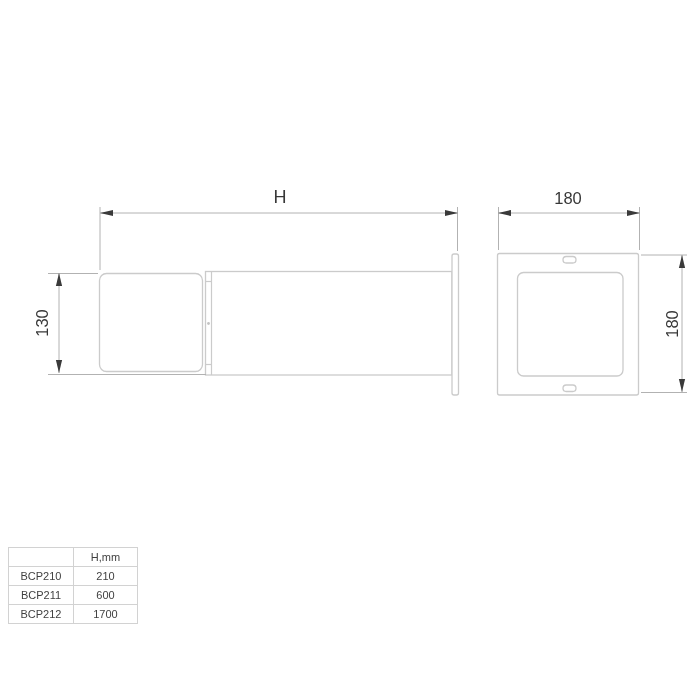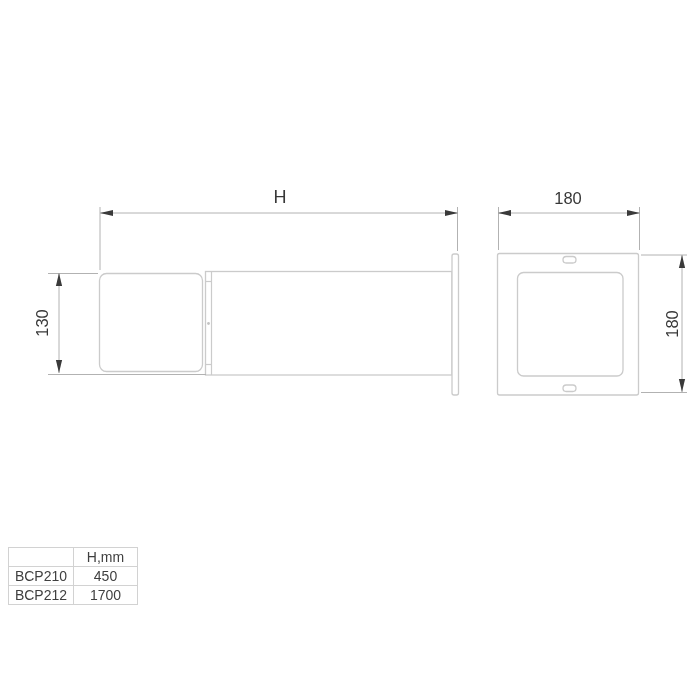--- a/index.html
+++ b/index.html
@@ -44,21 +44,21 @@
     fill: #383838;
     font-family: "Liberation Sans", sans-serif;
     font-weight: 500;
   }
   
   .spec-table {
     position: absolute;
     left: 8px;
     top: 547px;
     border-collapse: collapse;
-    font-size: 14px;
+    font-size: 11px;
     color: #3f3f3f;
   }
   .spec-table td {
     border: 1px solid #d2d2d2;
     height: 18px;
     padding: 0 4px;
     text-align: center;
     vertical-align: middle;
     background: #ffffff;
   }
@@ -134,21 +134,25 @@
   </svg>
 
   <table class="spec-table">
     <tbody>
       <tr>
         <td class="col-model"></td>
         <td class="col-h">H,mm</td>
       </tr>
       <tr>
         <td class="col-model">BCP210</td>
-        <td class="col-h">450</td>
+        <td class="col-h">210</td>
+      </tr>
+      <tr>
+        <td class="col-model">BCP211</td>
+        <td class="col-h">600</td>
       </tr>
       <tr>
         <td class="col-model">BCP212</td>
         <td class="col-h">1700</td>
       </tr>
     </tbody>
   </table>
 
 </div>
 

